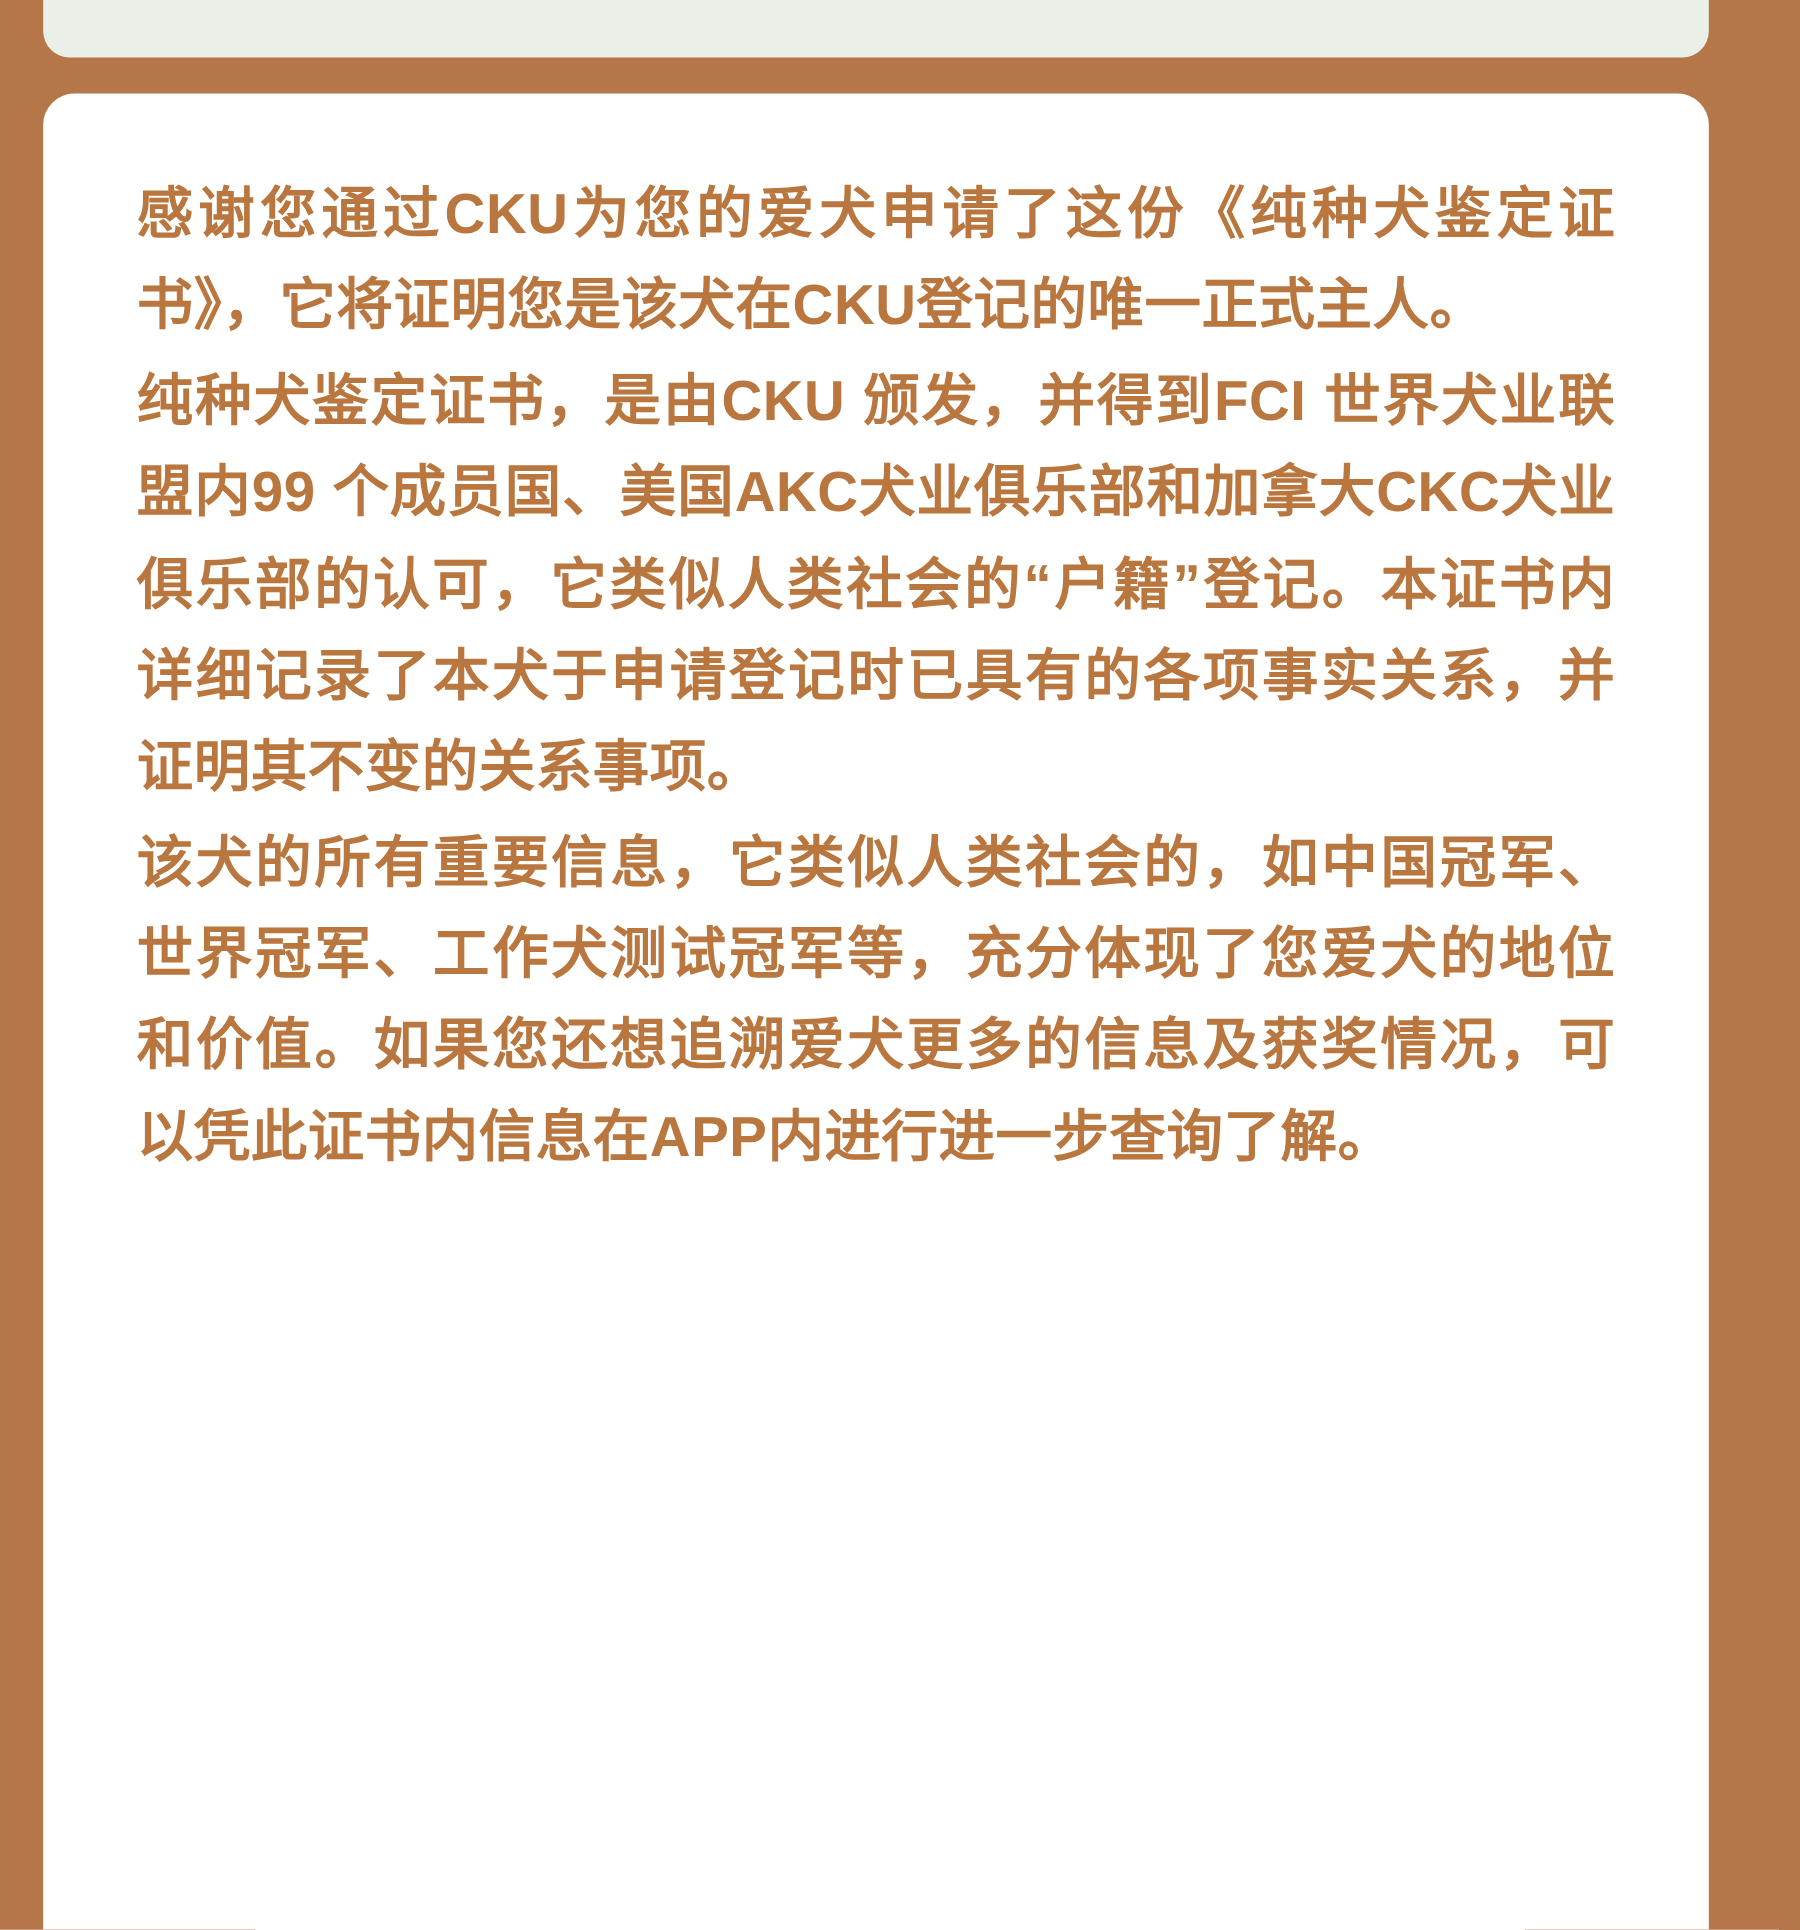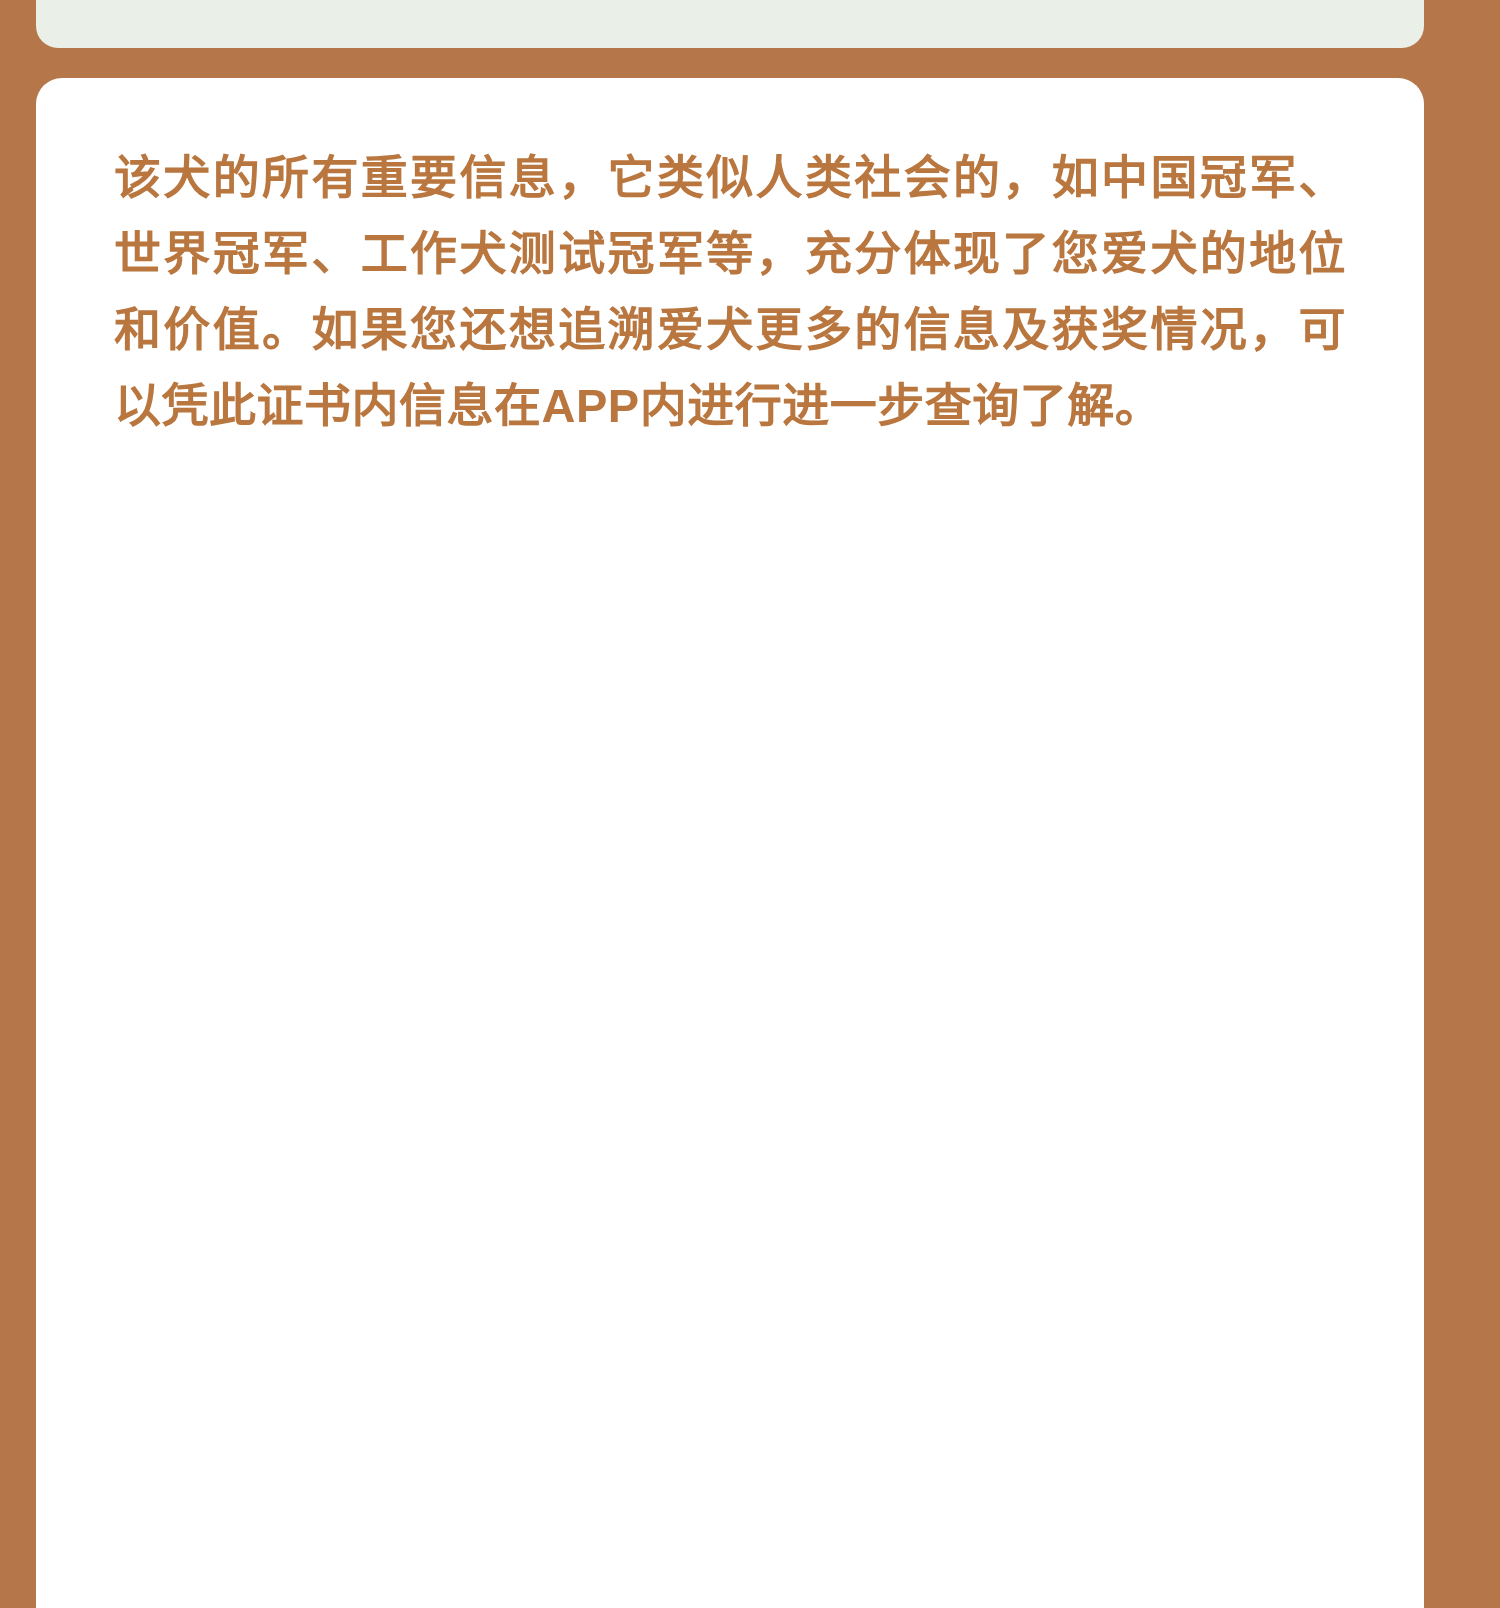--- a/index.html
+++ b/index.html
@@ -65,16 +65,18 @@
   }
 </style>
 </head>
 <body>
 
 <div class="page">
 
   <div class="top-card"></div>
 
   <div class="main-card">
+    <p class="body-text">感谢您通过CKU为您的爱犬申请了这份《纯种犬鉴定证书》，它将证明您是该犬在CKU登记的唯一正式主人。</p>
+    <p class="body-text">纯种犬鉴定证书，是由CKU 颁发，并得到FCI 世界犬业联盟内99 个成员国、美国AKC犬业俱乐部和加拿大CKC犬业俱乐部的认可，它类似人类社会的“户籍”登记。本证书内详细记录了本犬于申请登记时已具有的各项事实关系，并证明其不变的关系事项。</p>
     <p class="body-text">该犬的所有重要信息，它类似人类社会的，如中国冠军、世界冠军、工作犬测试冠军等，充分体现了您爱犬的地位和价值。如果您还想追溯爱犬更多的信息及获奖情况，可以凭此证书内信息在APP内进行进一步查询了解。</p>
   </div>
 
 </div>
 
 </body></html>

